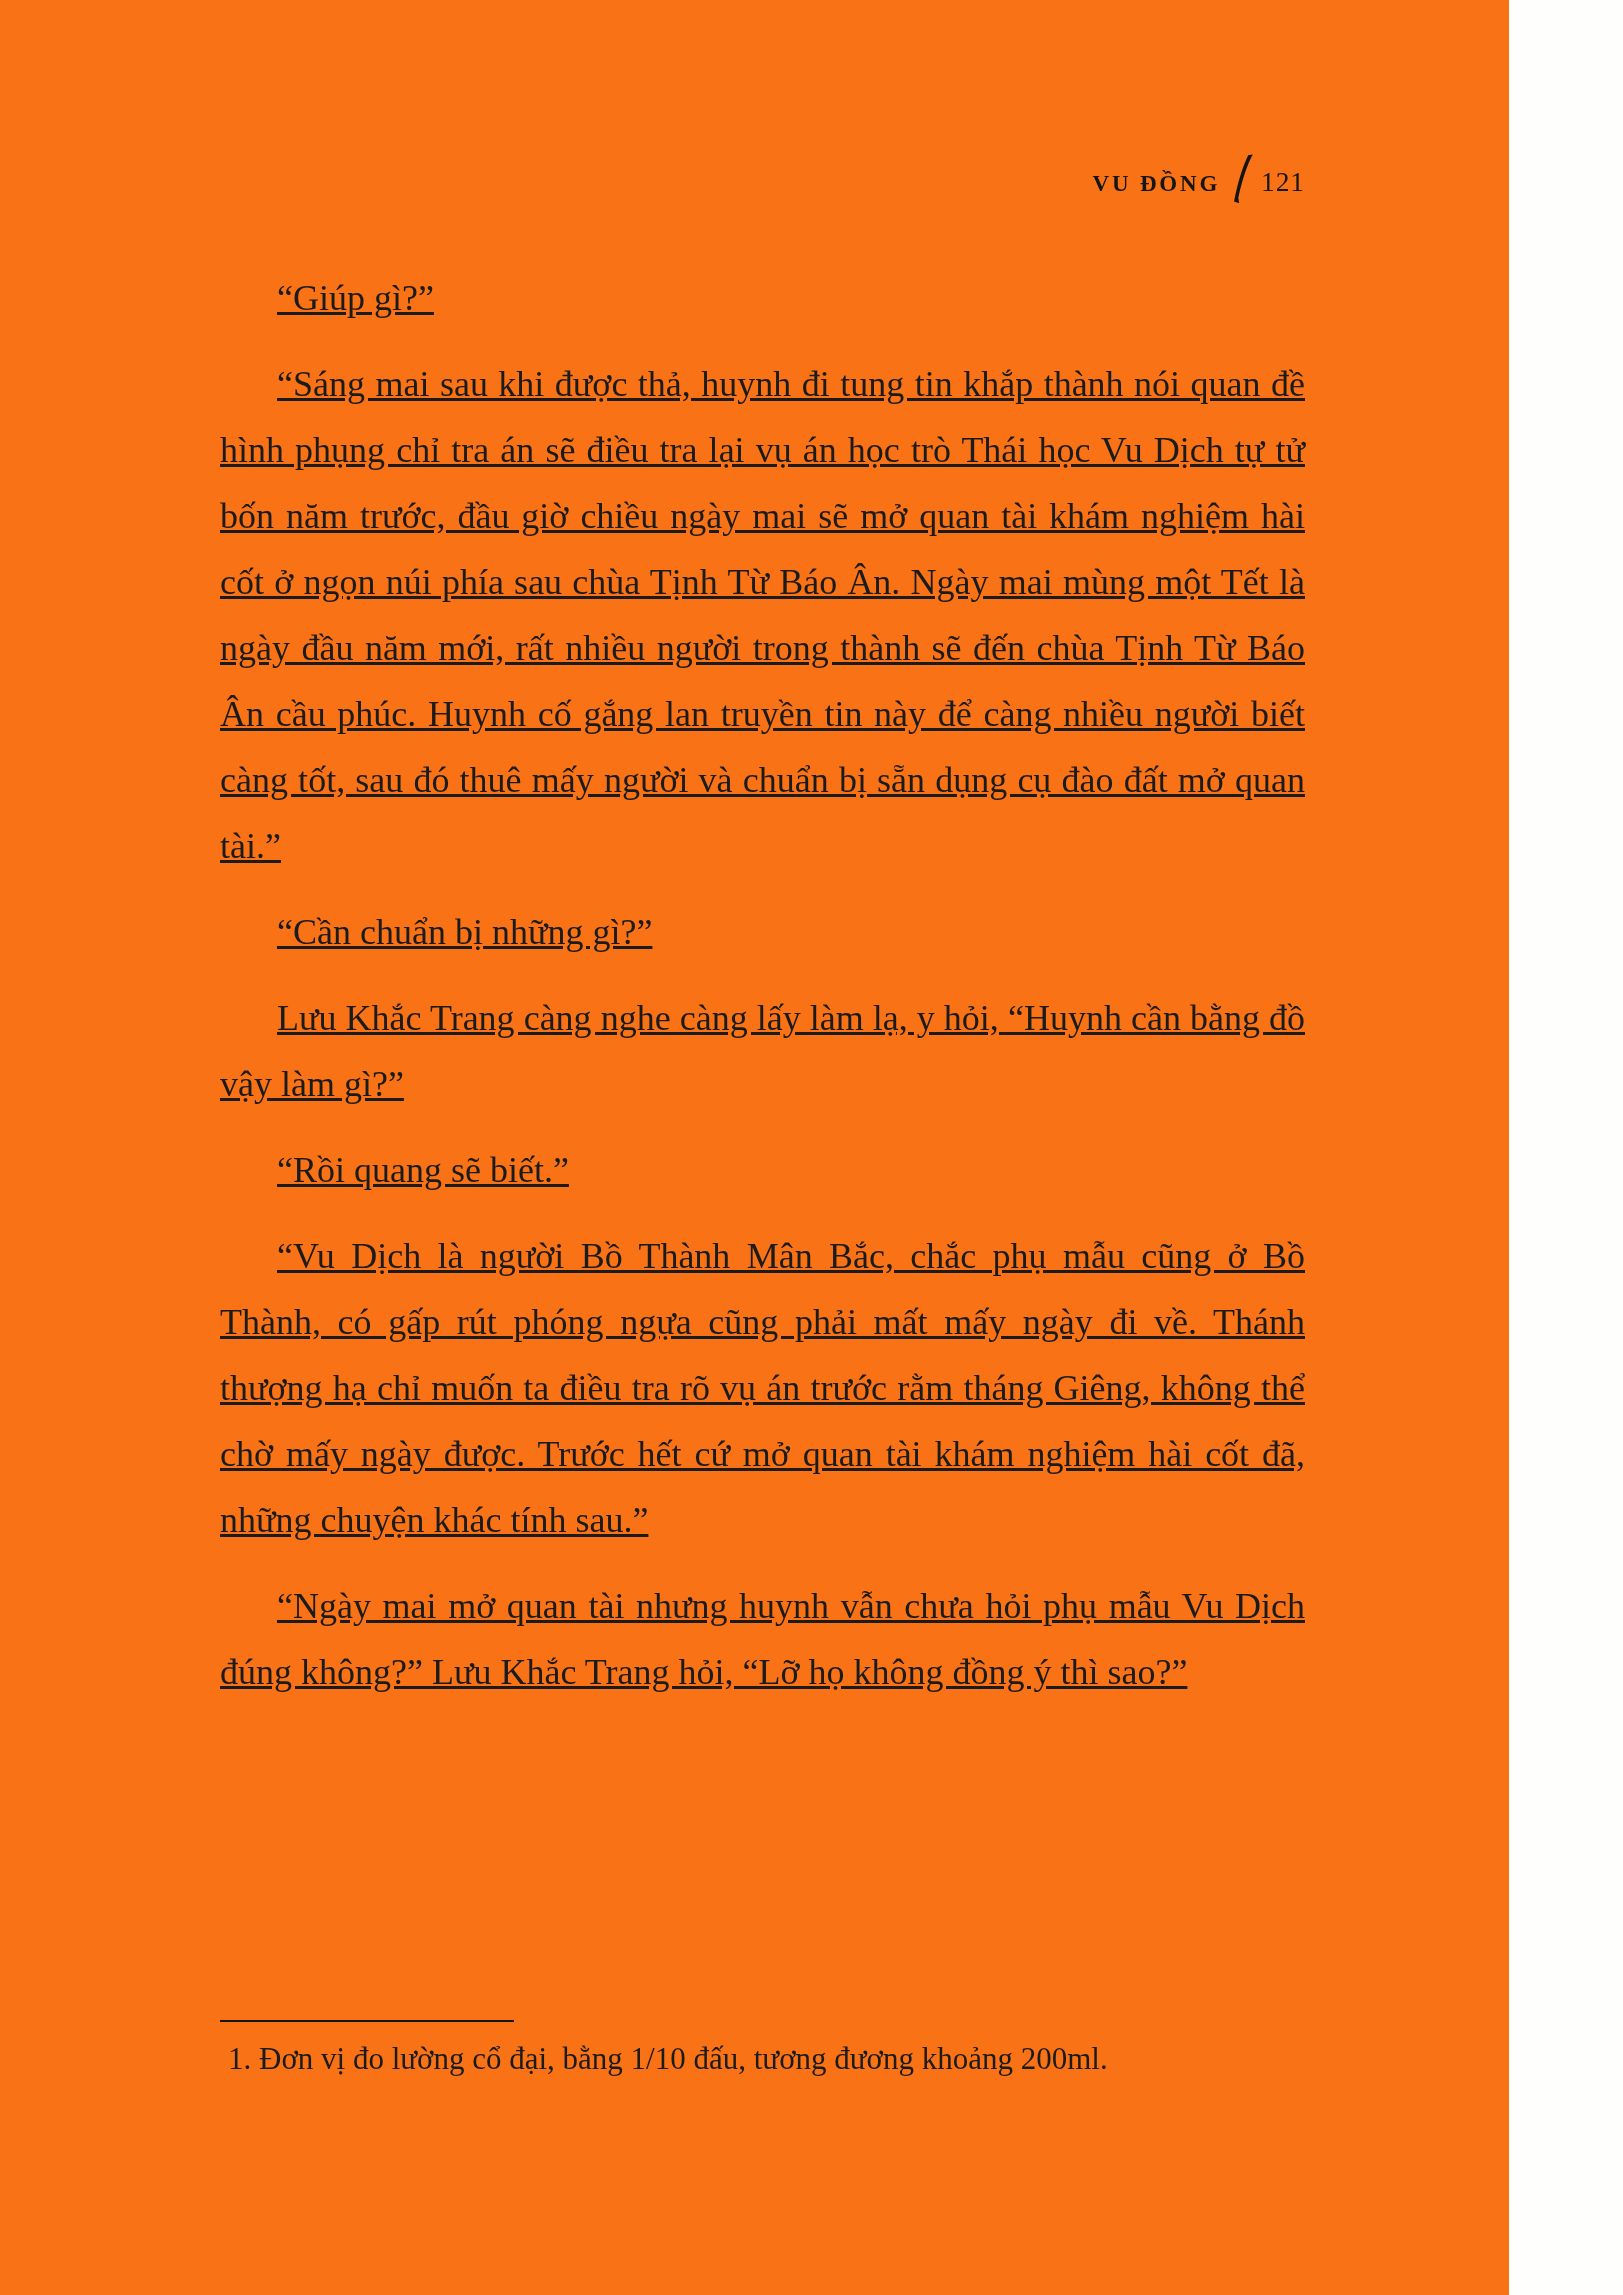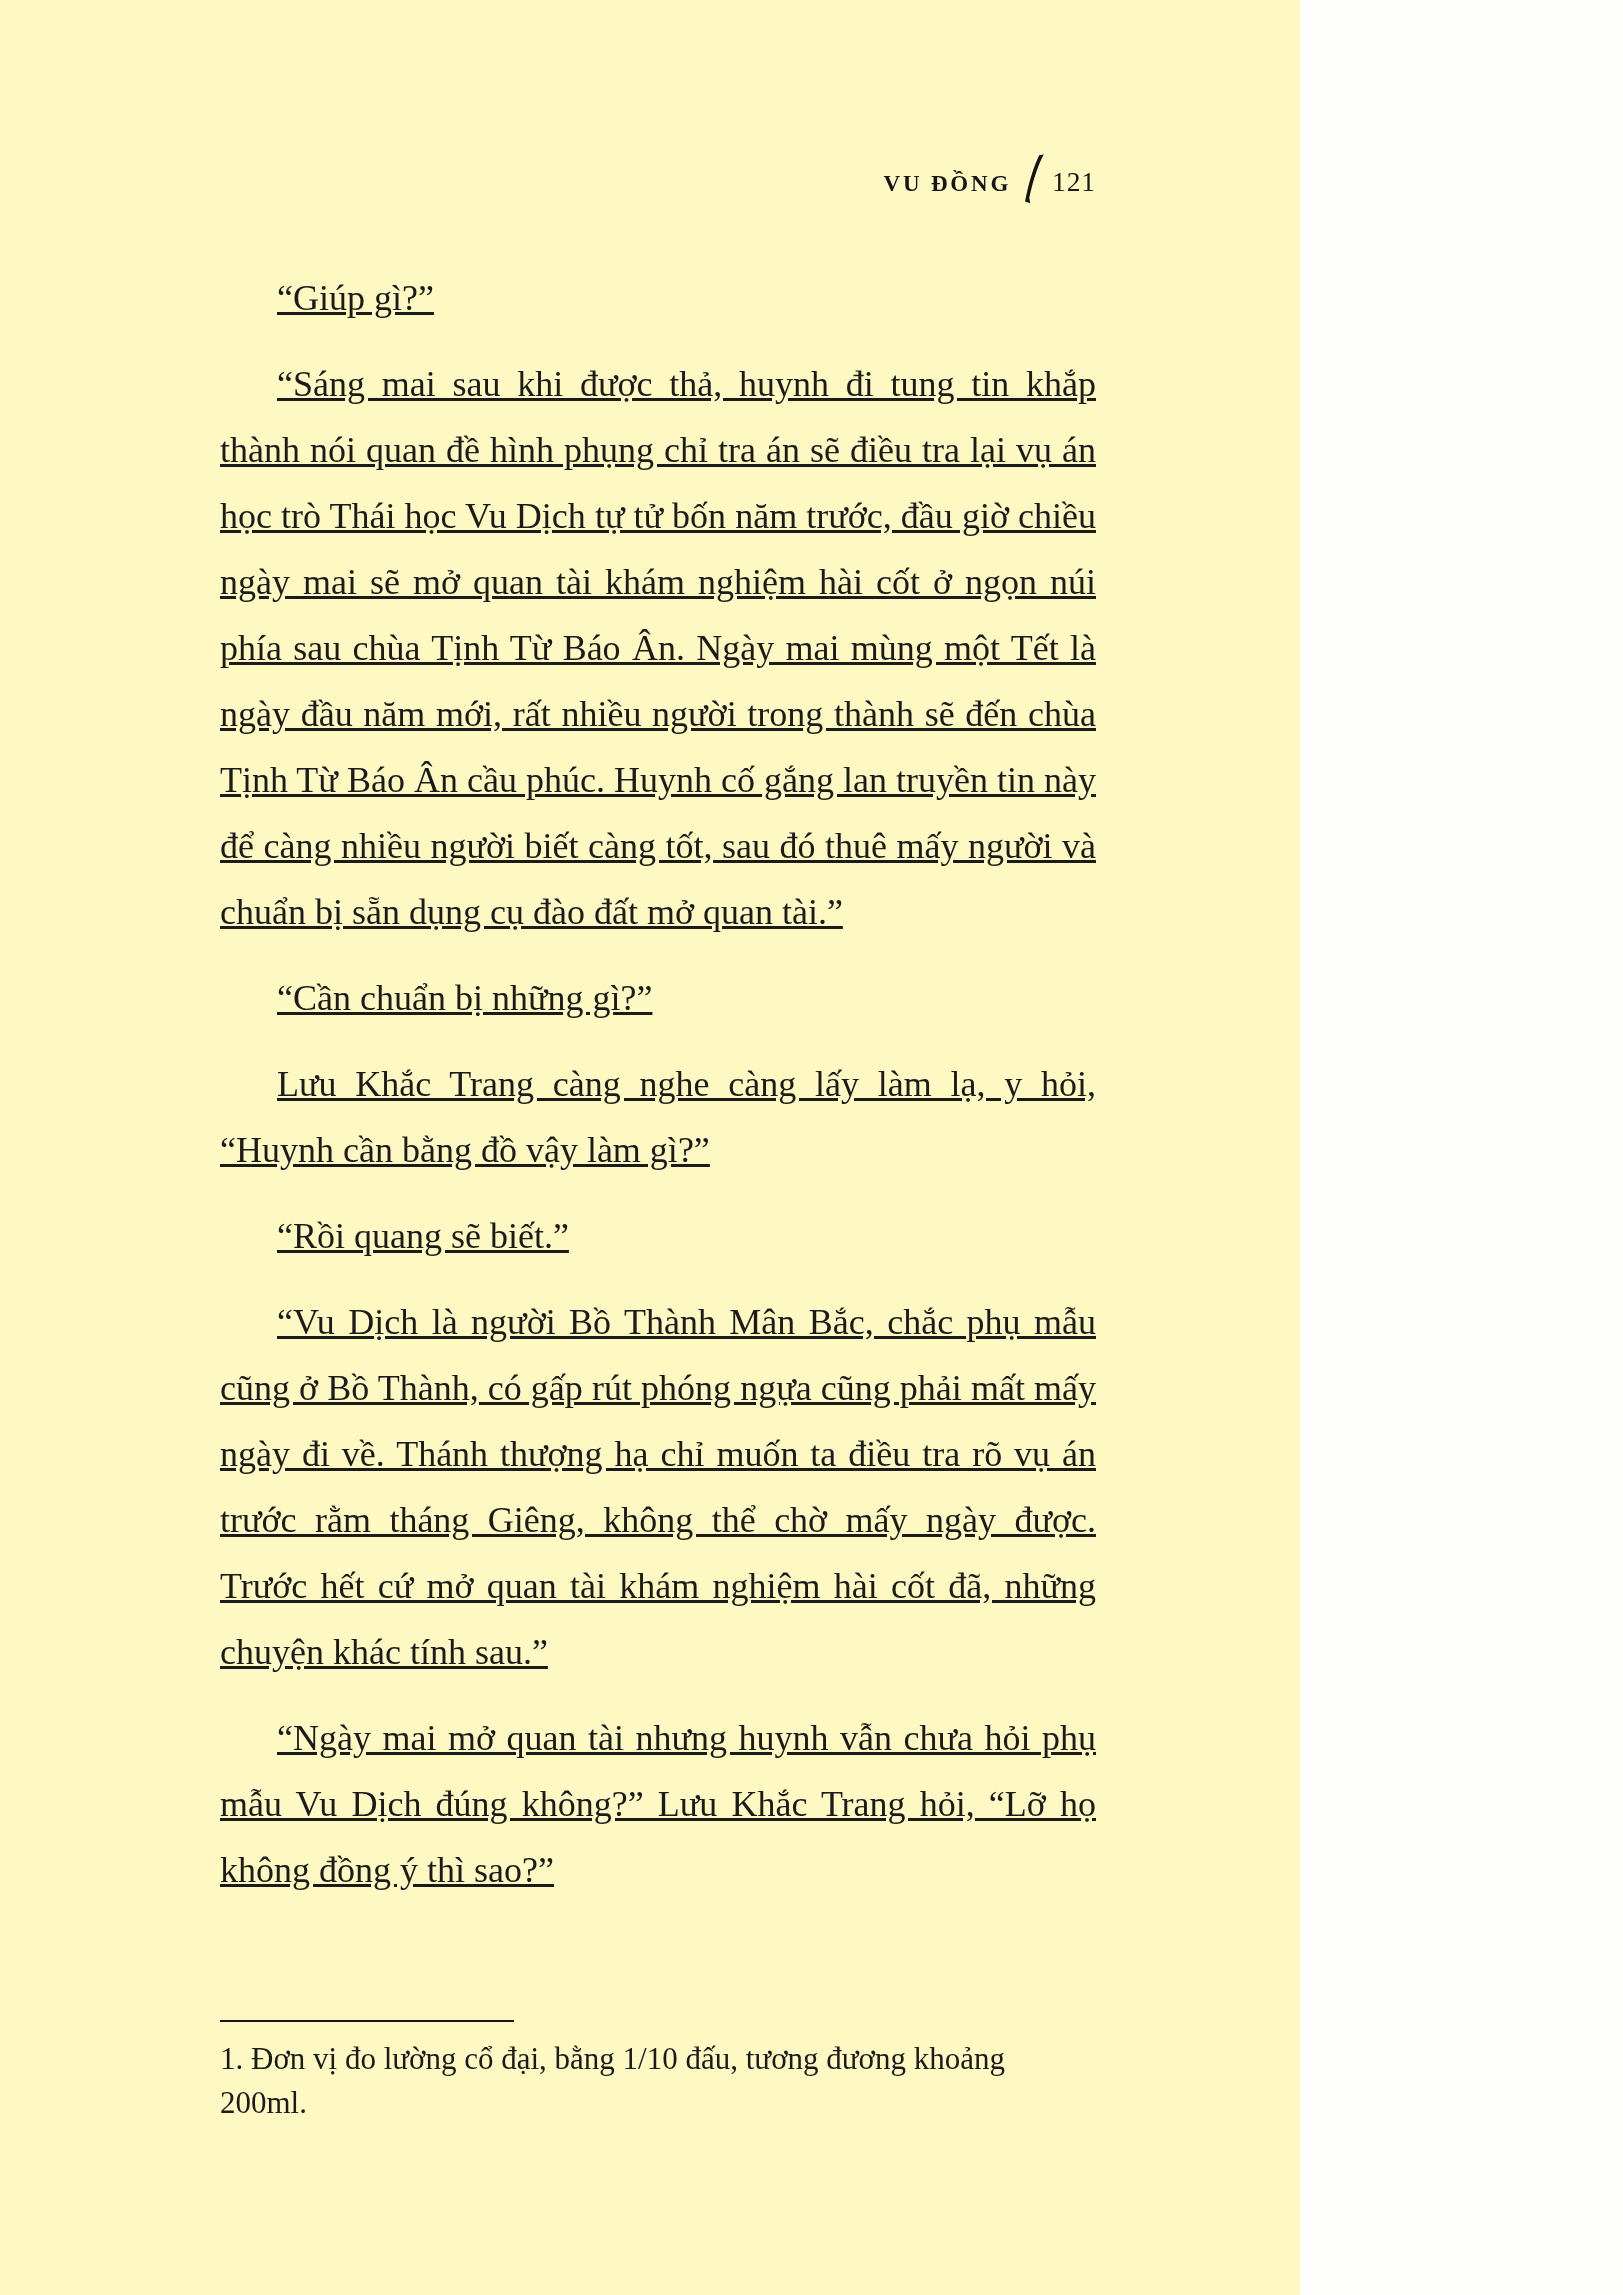--- a/index.html
+++ b/index.html
@@ -8,23 +8,23 @@
   }
   body {
     width: 1623px;
     height: 2295px;
     background: #fefefd;
     font-family: "Liberation Serif", "DejaVu Serif", serif;
     color: #1b1b1b;
   }
   .page {
     position: relative;
-    width: 1300px;
+    width: 1509px;
     height: 2295px;
-    background: #fef9c3;
+    background: #f97316;
     overflow: hidden;
   }
 
   
   .page-header {
     position: absolute;
     top: 142px;
     right: 204px;
     display: flex;
     align-items: baseline;
@@ -81,21 +81,21 @@
   }
   .footnote-rule {
     width: 294px;
     height: 2.4px;
     background: #151515;
     margin-bottom: 14.2px;
   }
   p.footnote {
     font-size: 31px;
     line-height: 44px;
-    margin: 0;
+    margin: 8px;
     text-align: left;
     color: #1b1b1b;
   }
 </style>
 </head>
 <body>
 
 <div class="page">
 
   <header class="page-header">

